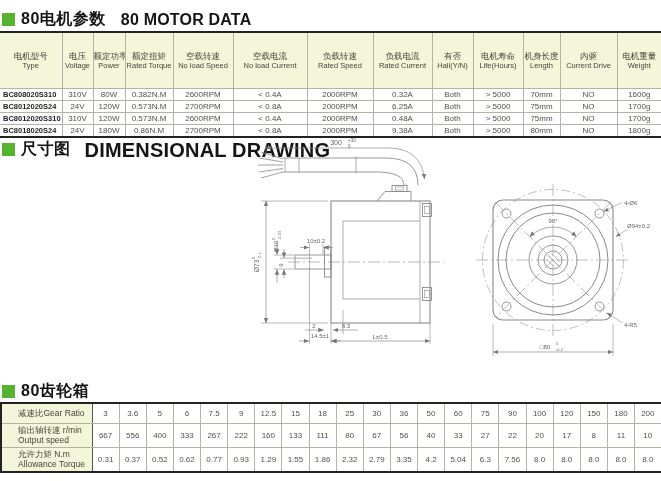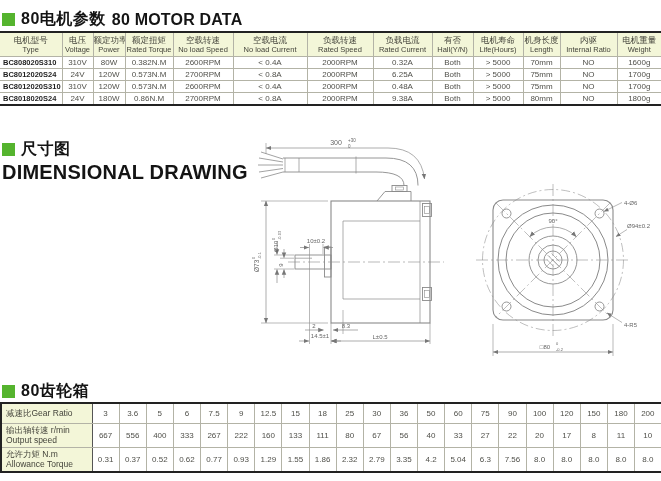--- a/index.html
+++ b/index.html
@@ -1,43 +1,43 @@
 <!DOCTYPE html>
 <html><head>
 <meta charset="utf-8">
 <style>
   *{margin:0;padding:0;box-sizing:border-box}
   html,body{width:661px;height:481px;background:#fff;font-family:"Liberation Sans",sans-serif;overflow:hidden}
   .page{position:absolute;top:0;left:0;width:661px;height:481px;background:#fff}
 
   .sec-title{position:absolute;display:flex;align-items:center;gap:6px;font-weight:bold;color:#141414;font-size:16px;white-space:nowrap}
   .sec-title .cn{letter-spacing:.5px}
-  .sec-title .en{margin-left:0;letter-spacing:.2px}
+  .sec-title .en{margin-left:9px;letter-spacing:.2px}
   .bullet{width:13px;height:13px;display:inline-block;flex:0 0 13px}
   #title-motor{top:9px;left:2px}
-  #title-dim{top:139px;left:2px;flex-direction:column;align-items:flex-start;gap:1px}
+  #title-dim{top:139px;left:2px;flex-direction:row;align-items:flex-start;gap:14px}
   #title-dim .row1{display:flex;align-items:center;gap:6px}
   #title-dim .en2{font-size:20px;letter-spacing:.2px}
   #title-gear{top:381px;left:2px}
   #unit-note{position:absolute;top:386px;right:3px;font-size:9.5px;font-weight:bold;color:#141414;white-space:nowrap}
 
   table{border-collapse:collapse;table-layout:fixed;position:absolute;background:#fff}
   #motor-table{left:0;top:31px;width:661px;border-top:2px solid #222;border-bottom:2px solid #222}
   #motor-table th,#motor-table td{border:1px solid #b3b3a6;text-align:center;vertical-align:middle;overflow:hidden;white-space:nowrap;font-weight:normal}
   #motor-table tr>*:first-child{border-left:none}
   #motor-table tr>*:last-child{border-right:none}
-  #motor-table th{background:#f3f6d8;color:#45453c;padding:2px 0;line-height:1.2}
+  #motor-table th{background:#f3f6d8;color:#45453c;padding:18px 0;line-height:1.2}
   #motor-table th div:first-child{font-size:8.5px}
   #motor-table th div:last-child{font-size:7.5px}
   #motor-table td{font-size:8px;height:12px;color:#50504a;padding:0 1px}
   #motor-table td.model{font-weight:bold;text-align:left;padding-left:3px;font-size:7.5px;color:#1e1e1e}
 
   #gear-table{left:0;top:402px;width:661px;border:2px solid #222}
   #gear-table th,#gear-table td{border:1px solid #b3b3a6;text-align:center;vertical-align:middle;font-weight:normal;overflow:hidden}
-  #gear-table th{background:#f3f6d8;text-align:left;padding:1px 2px 1px 4px;font-size:8.5px;line-height:1.25;color:#45453c;white-space:nowrap;border-right:1.5px solid #555}
+  #gear-table th{background:#f3f6d8;text-align:left;padding:1px 2px 1px 16px;font-size:8.5px;line-height:1.25;color:#45453c;white-space:nowrap;border-right:1.5px solid #555}
   #gear-table td{font-size:8px;color:#50504a;padding:0}
   #gear-table tr:nth-child(1) th,#gear-table tr:nth-child(1) td{height:20px}
   #gear-table tr:nth-child(2) th,#gear-table tr:nth-child(2) td{height:24px}
   #gear-table tr:nth-child(3) th,#gear-table tr:nth-child(3) td{height:24px}
 
   #drawing{position:absolute;left:248px;top:132px;width:411px;height:242px}
   #drawing text{font-family:"Liberation Sans",sans-serif;fill:#666}
 </style>
 </head>
 <body>
@@ -107,21 +107,21 @@
           <th>
             <div>电机寿命</div>
             <div>Life(Hours)</div>
           </th>
           <th>
             <div>机身长度</div>
             <div>Length</div>
           </th>
           <th>
             <div>内驱</div>
-            <div>Internal Ratio</div>
+            <div>Current Drive</div>
           </th>
           <th>
             <div>电机重量</div>
             <div>Weight</div>
           </th>
         </tr>
       </thead>
     <tbody>
         <tr>
           <td class="model">BC808020S310</td>

